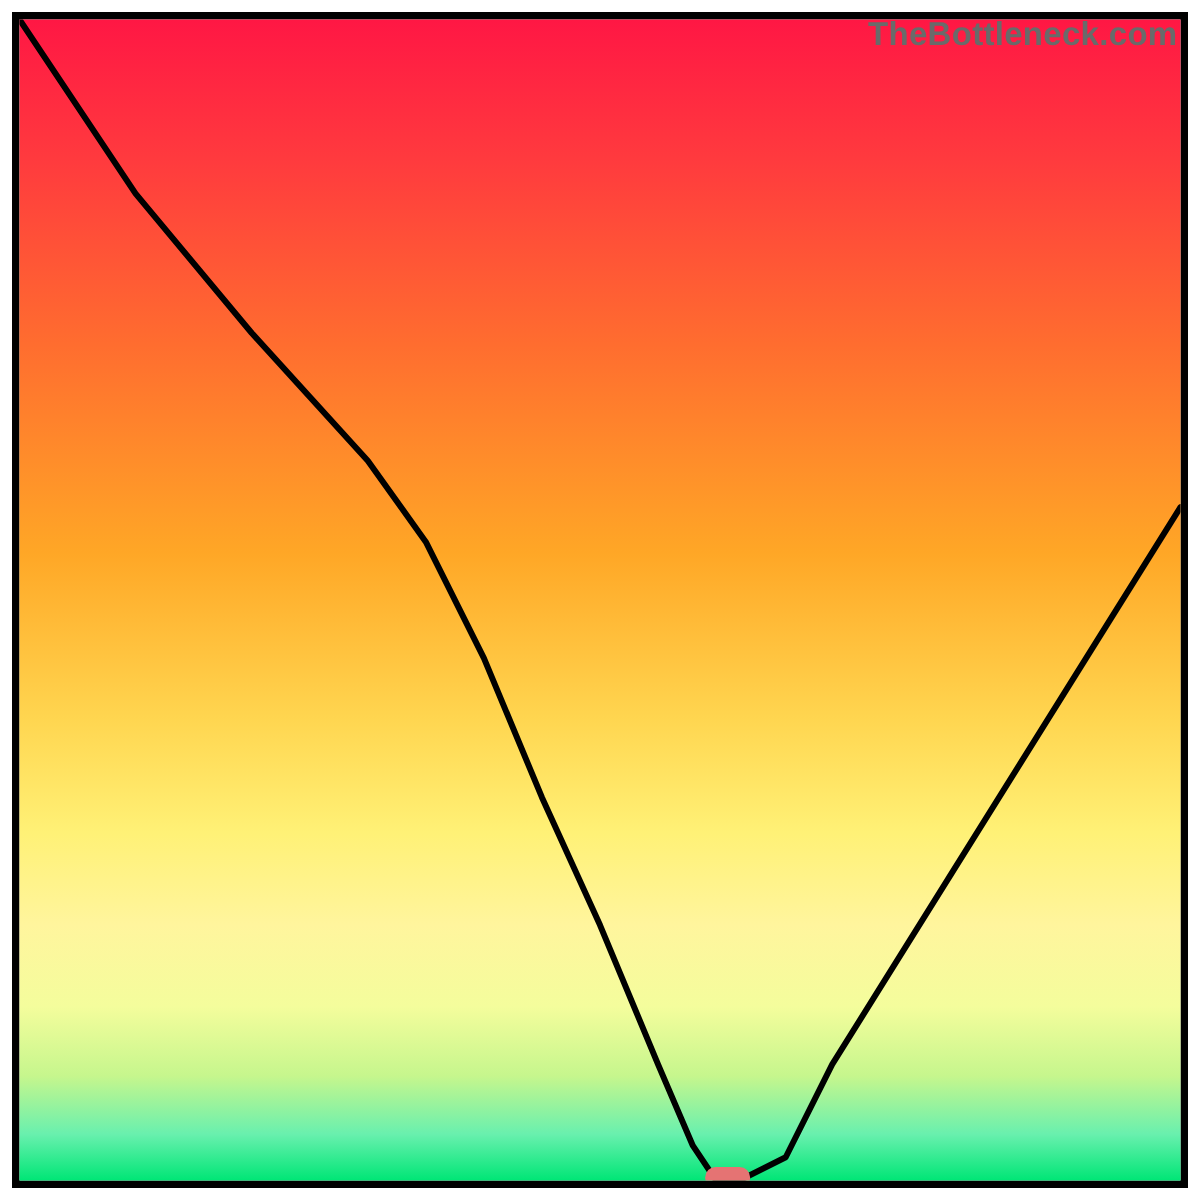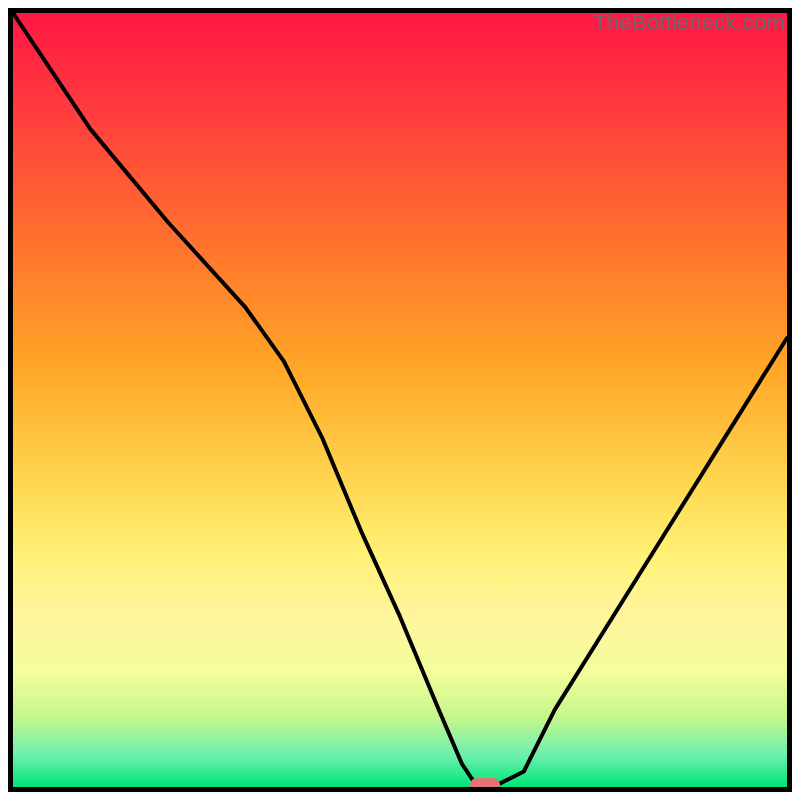--- a/index.html
+++ b/index.html
@@ -17,21 +17,21 @@
     width: 784px;
     height: 784px;
     border: 5px solid #000;
     box-sizing: border-box;
   }
   .watermark {
     position: absolute;
     top: 10px;
     right: 15px;
     font-size: 22px;
-    font-weight: normal;
+    font-weight: bold;
     color: #6a6a6a;
     letter-spacing: 0.2px;
   }
   .gradient-bg {
     position: absolute;
     left: 0;
     top: 0;
     width: 100%;
     height: 100%;
     

